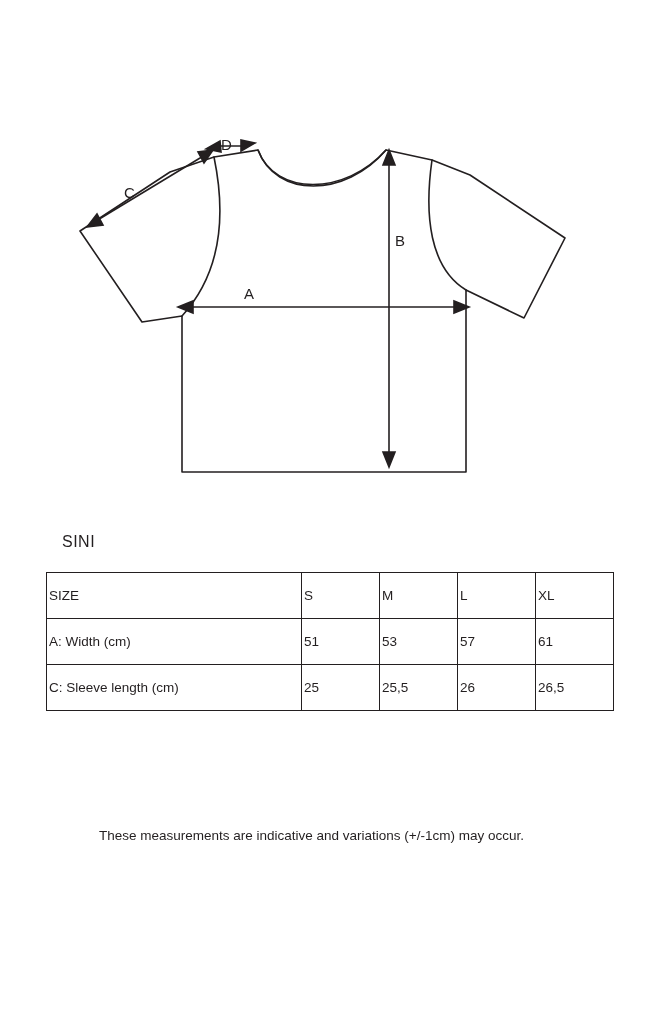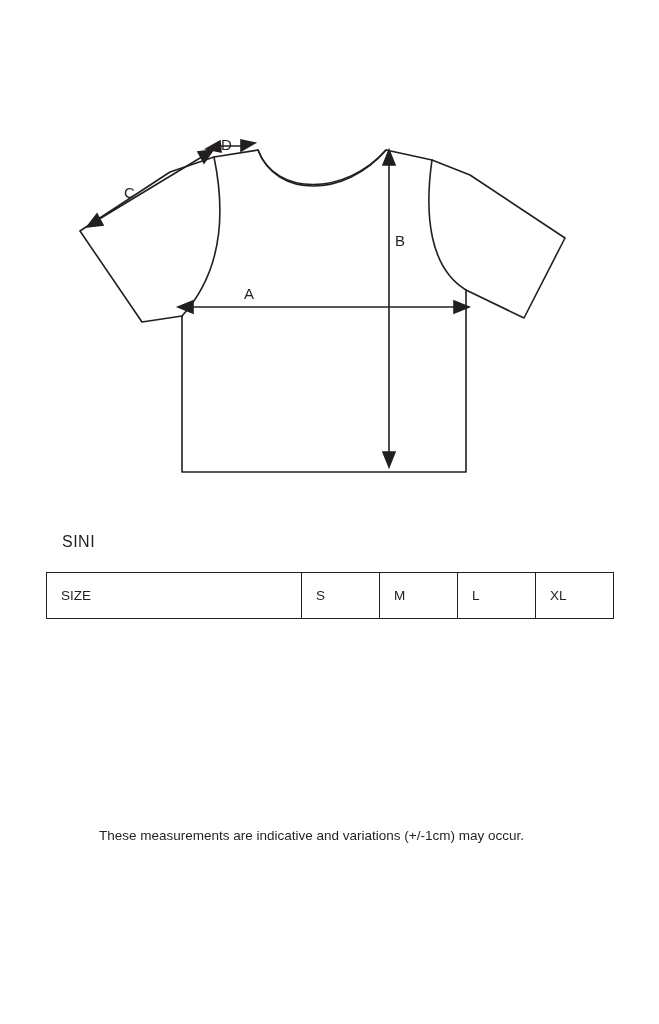--- a/index.html
+++ b/index.html
@@ -41,21 +41,21 @@
     top: 572px;
     width: 567px;
     border-collapse: collapse;
     table-layout: fixed;
   }
   table.size-table td, table.size-table th {
     border: 1px solid #231f20;
     font-size: 13.5px;
     font-weight: normal;
     text-align: left;
-    padding: 0 0 0 14px;
+    padding: 0 0 0 2px;
     height: 45px;
     color: #231f20;
   }
   table.size-table col.c-label { width: 255px; }
   table.size-table col.c-size { width: 78px; }
   .footnote {
     position: absolute;
     left: 0;
     top: 828px;
     width: 623px;
@@ -138,17 +138,31 @@
     <thead>
       <tr>
         <th>SIZE</th>
         <th>S</th>
         <th>M</th>
         <th>L</th>
         <th>XL</th>
       </tr>
     </thead>
     <tbody>
+      <tr>
+        <td>A: Width (cm)</td>
+        <td>51</td>
+        <td>53</td>
+        <td>57</td>
+        <td>61</td>
+      </tr>
+      <tr>
+        <td>C: Sleeve length (cm)</td>
+        <td>25</td>
+        <td>25,5</td>
+        <td>26</td>
+        <td>26,5</td>
+      </tr>
     </tbody>
   </table>
 
   <div class="footnote">These measurements are indicative and variations (+/-1cm) may occur.</div>
 </div>
 
 </body></html>

